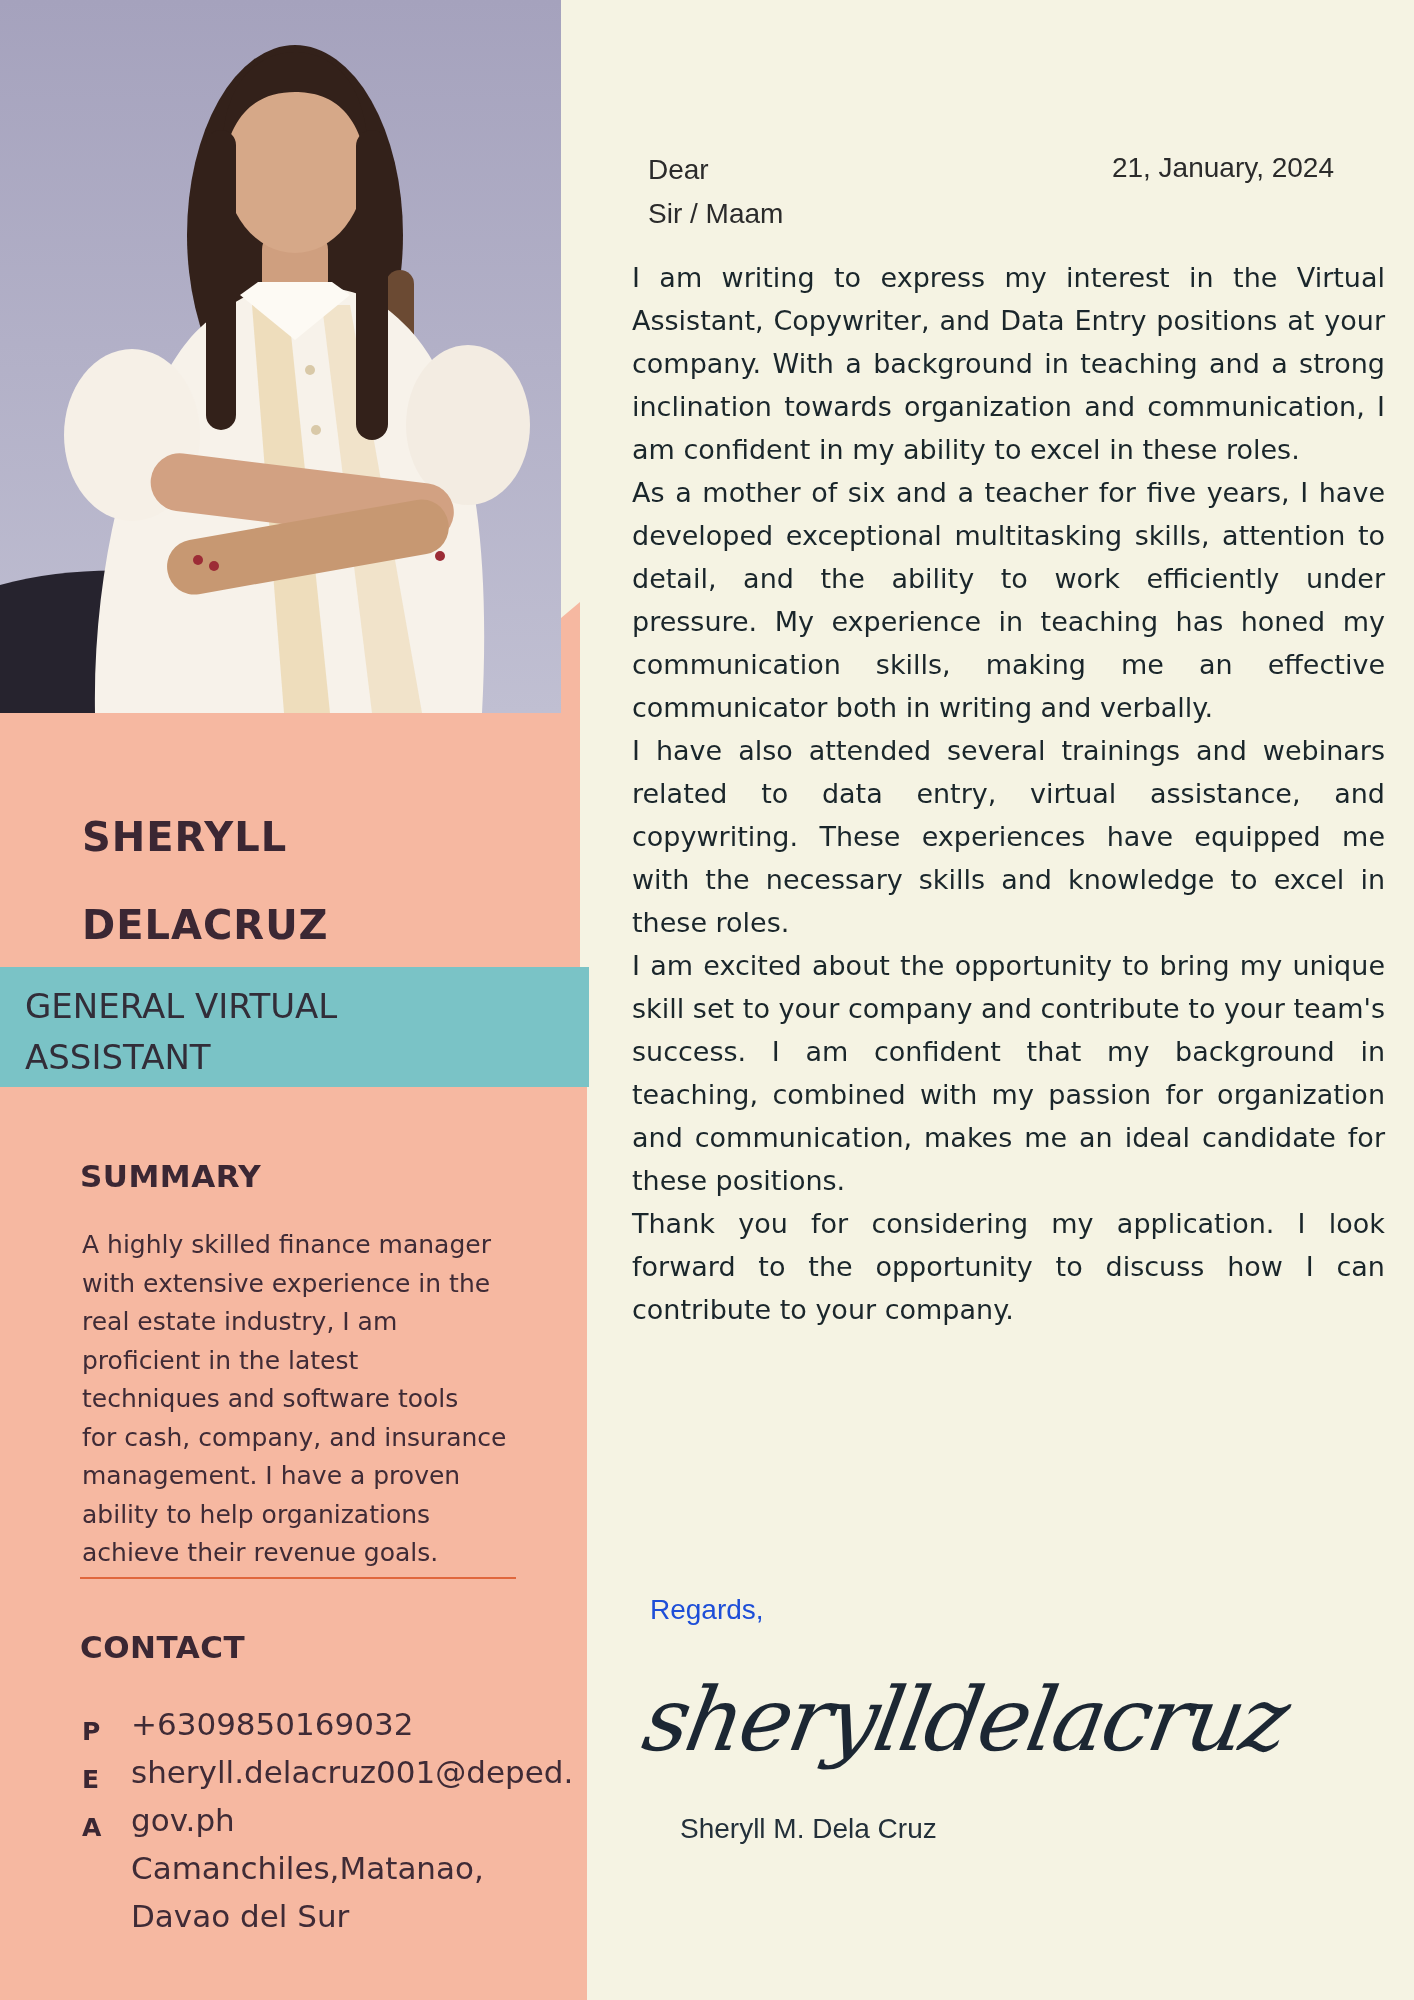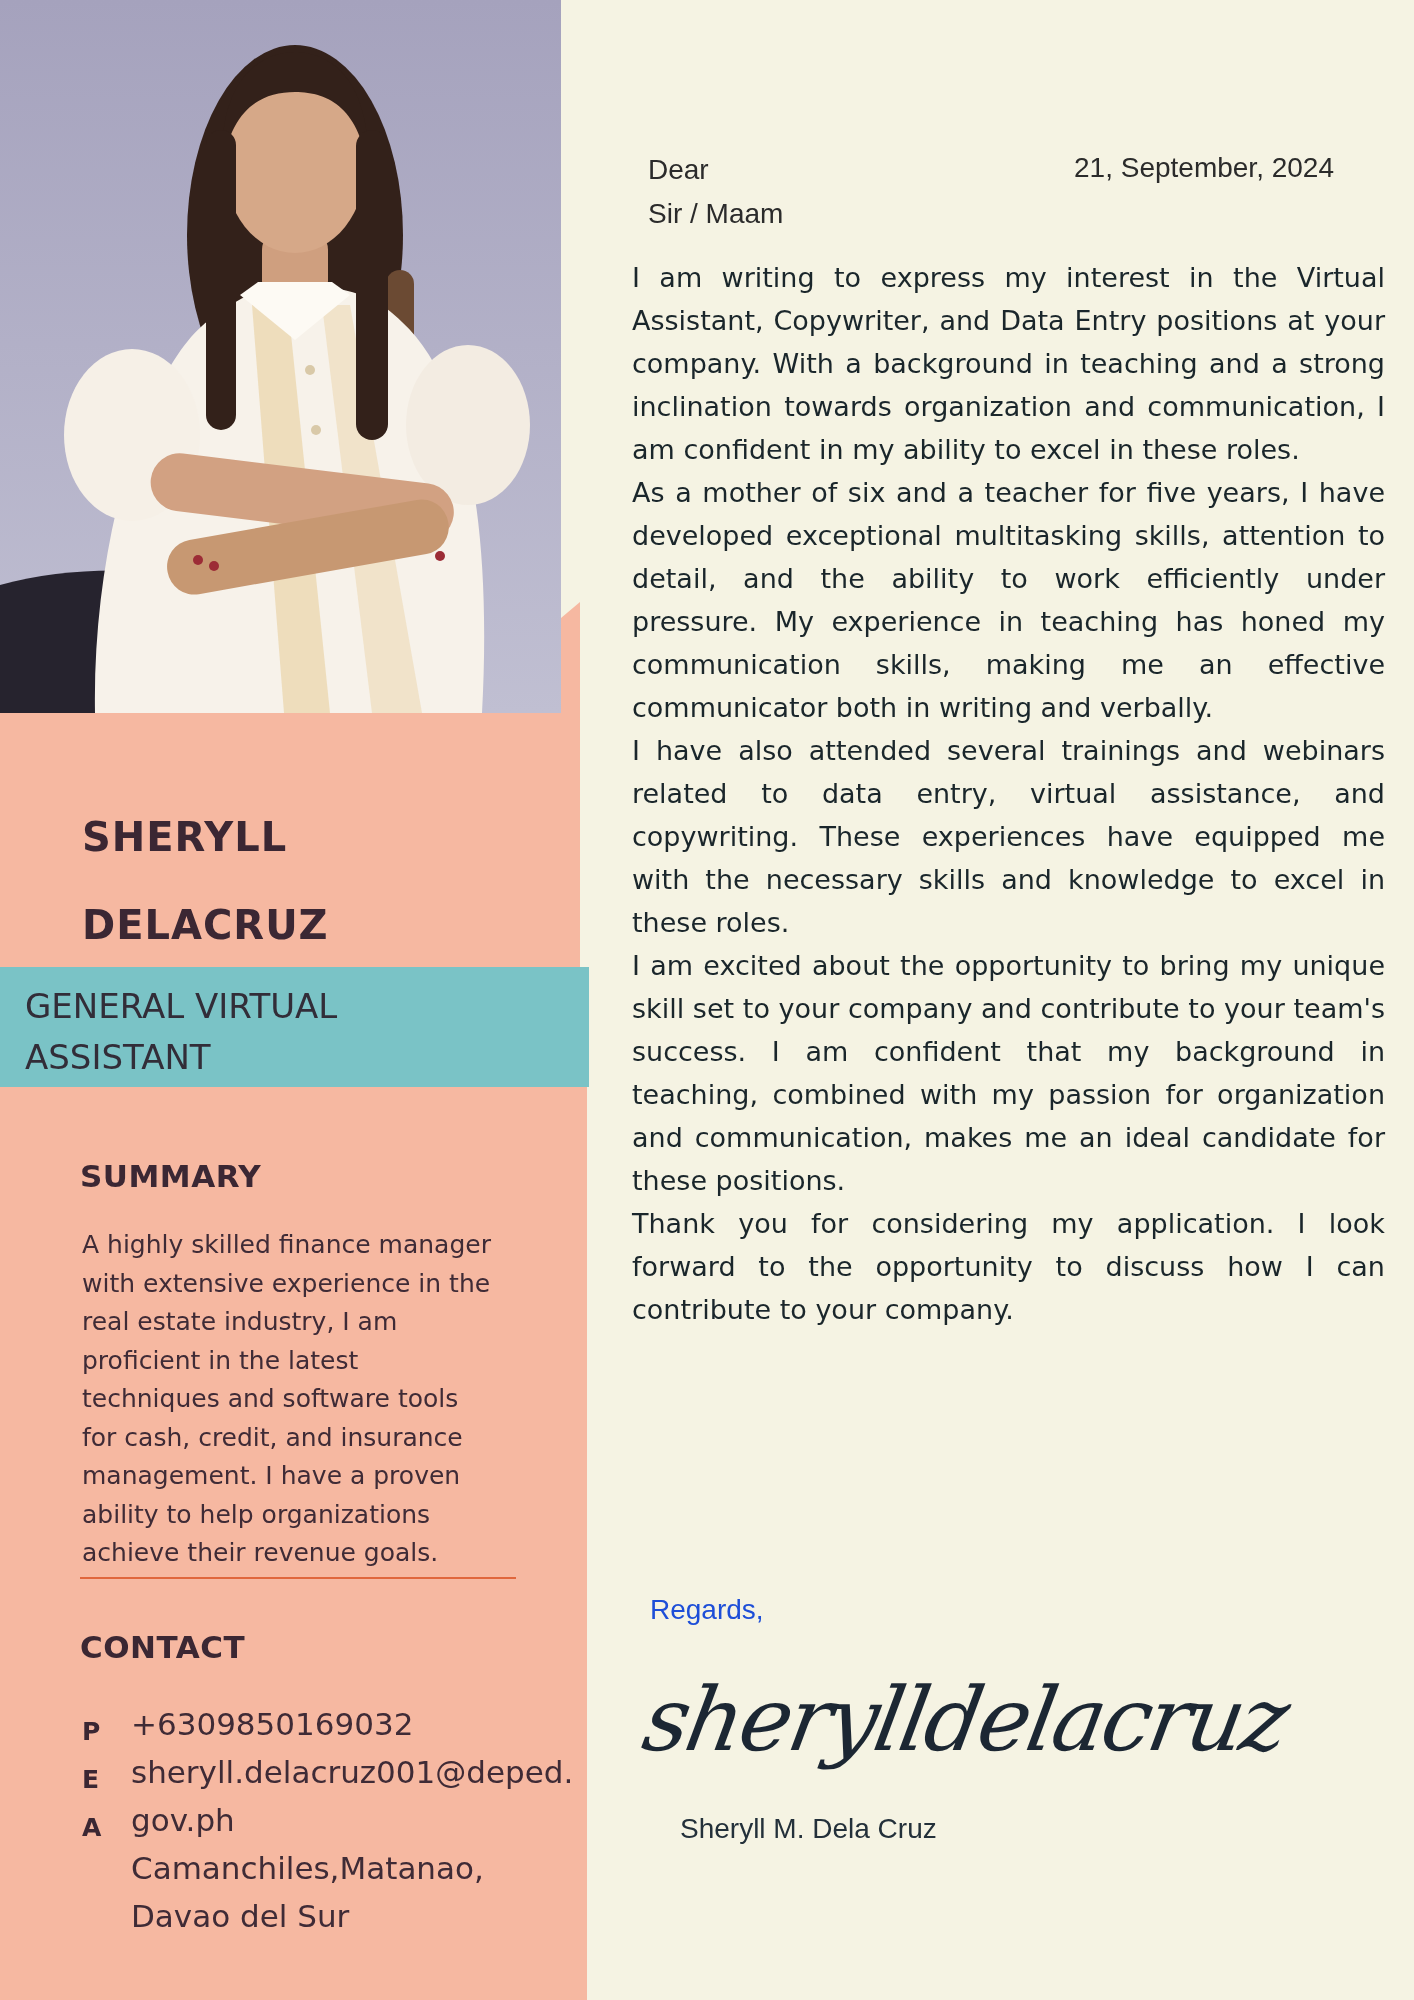--- a/index.html
+++ b/index.html
@@ -150,21 +150,21 @@
     <div>ASSISTANT</div>
   </div>
 
   <h2 class="side-title summary-title">SUMMARY</h2>
   <div class="summary-text">
     <div>A highly skilled finance manager</div>
     <div>with extensive experience in the</div>
     <div>real estate industry, I am</div>
     <div>proficient in the latest</div>
     <div>techniques and software tools</div>
-    <div>for cash, credit, and insurance</div>
+    <div>for cash, company, and insurance</div>
     <div>management. I have a proven</div>
     <div>ability to help organizations</div>
     <div>achieve their revenue goals.</div>
   </div>
 
   <hr class="side-rule">
 
   <h2 class="side-title contact-title">CONTACT</h2>
   <div class="contact-labels">
     <div>P</div>
@@ -177,21 +177,21 @@
     <div>gov.ph</div>
     <div>Camanchiles,Matanao,</div>
     <div>Davao del Sur</div>
   </div>
 
   <div class="salutation">
     <div>Dear</div>
     <div>Sir / Maam</div>
   </div>
 
-  <div class="letter-date">21, September, 2024</div>
+  <div class="letter-date">21, January, 2024</div>
 
   <div class="letter-body">
     <p>I am writing to express my interest in the Virtual Assistant, Copywriter, and Data Entry positions at your company. With a background in teaching and a strong inclination towards organization and communication, I am confident in my ability to excel in these roles.</p>
     <p>As a mother of six and a teacher for five years, I have developed exceptional multitasking skills, attention to detail, and the ability to work efficiently under pressure. My experience in teaching has honed my communication skills, making me an effective communicator both in writing and verbally.</p>
     <p>I have also attended several trainings and webinars related to data entry, virtual assistance, and copywriting. These experiences have equipped me with the necessary skills and knowledge to excel in these roles.</p>
     <p>I am excited about the opportunity to bring my unique skill set to your company and contribute to your team's success. I am confident that my background in teaching, combined with my passion for organization and communication, makes me an ideal candidate for these positions.</p>
     <p>Thank you for considering my application. I look forward to the opportunity to discuss how I can contribute to your company.</p>
   </div>
 
   <div class="closing">Regards,</div>

